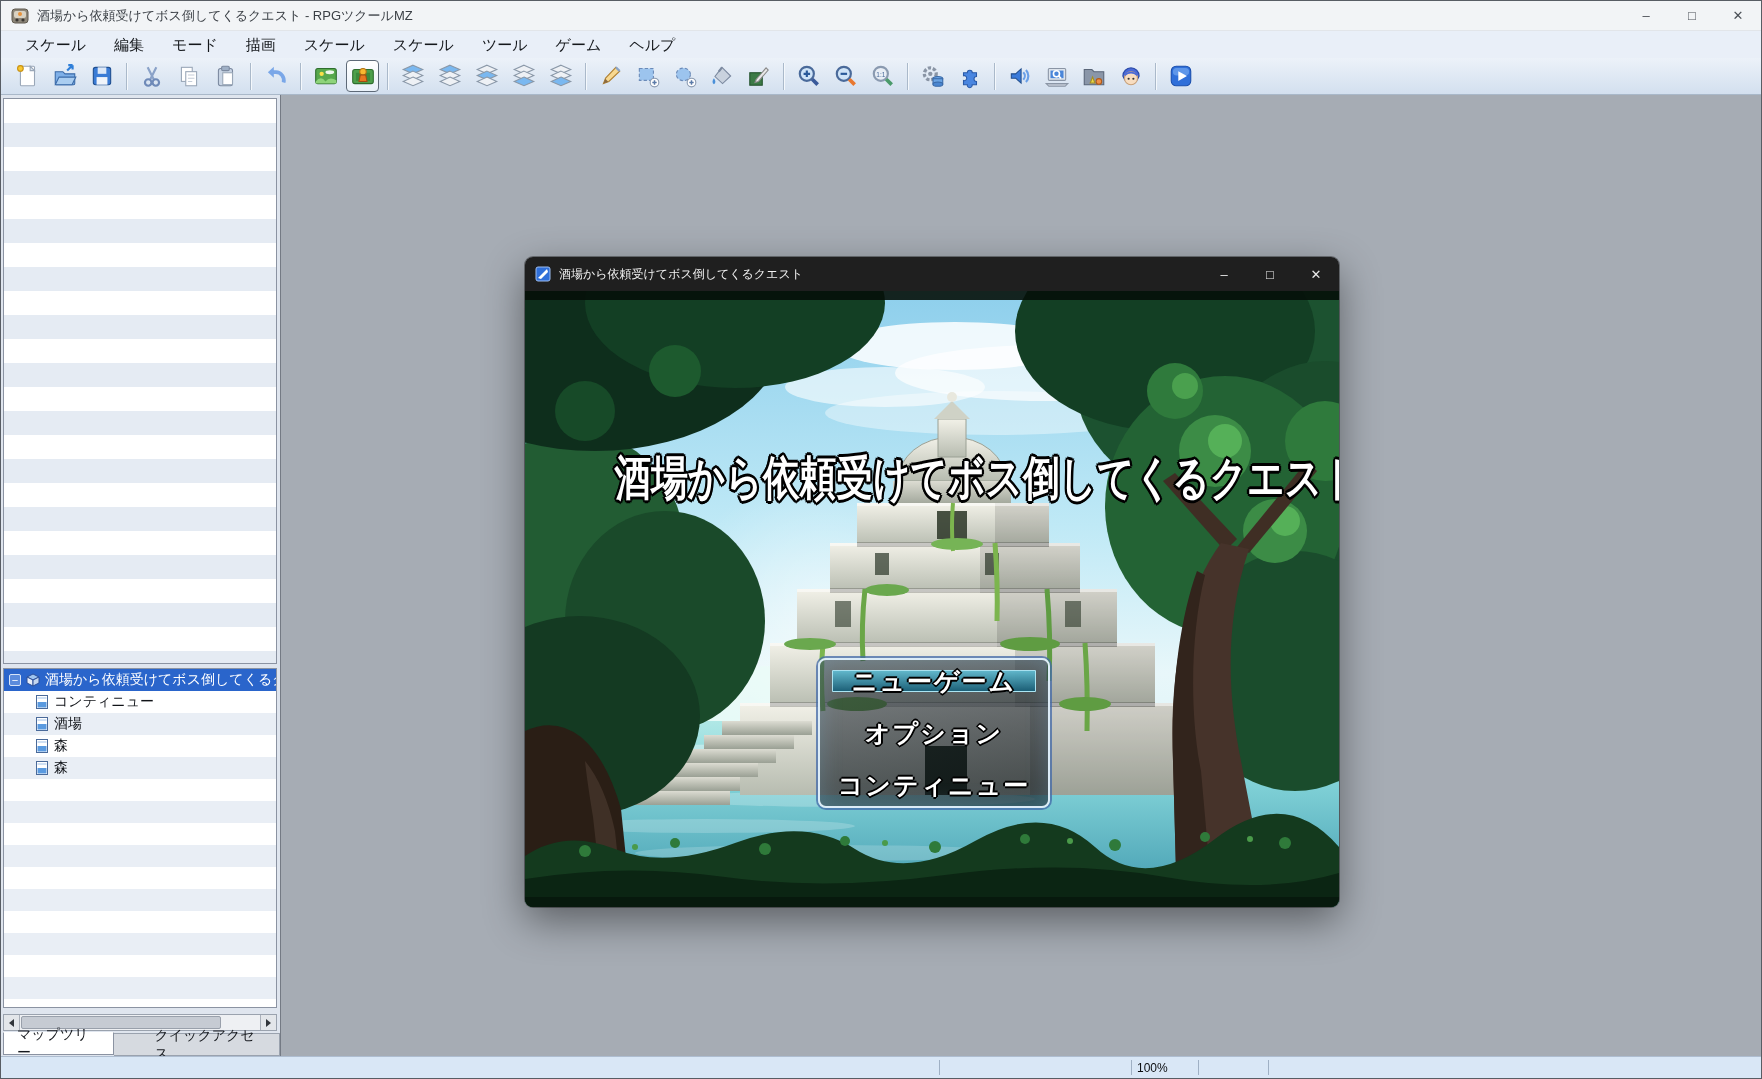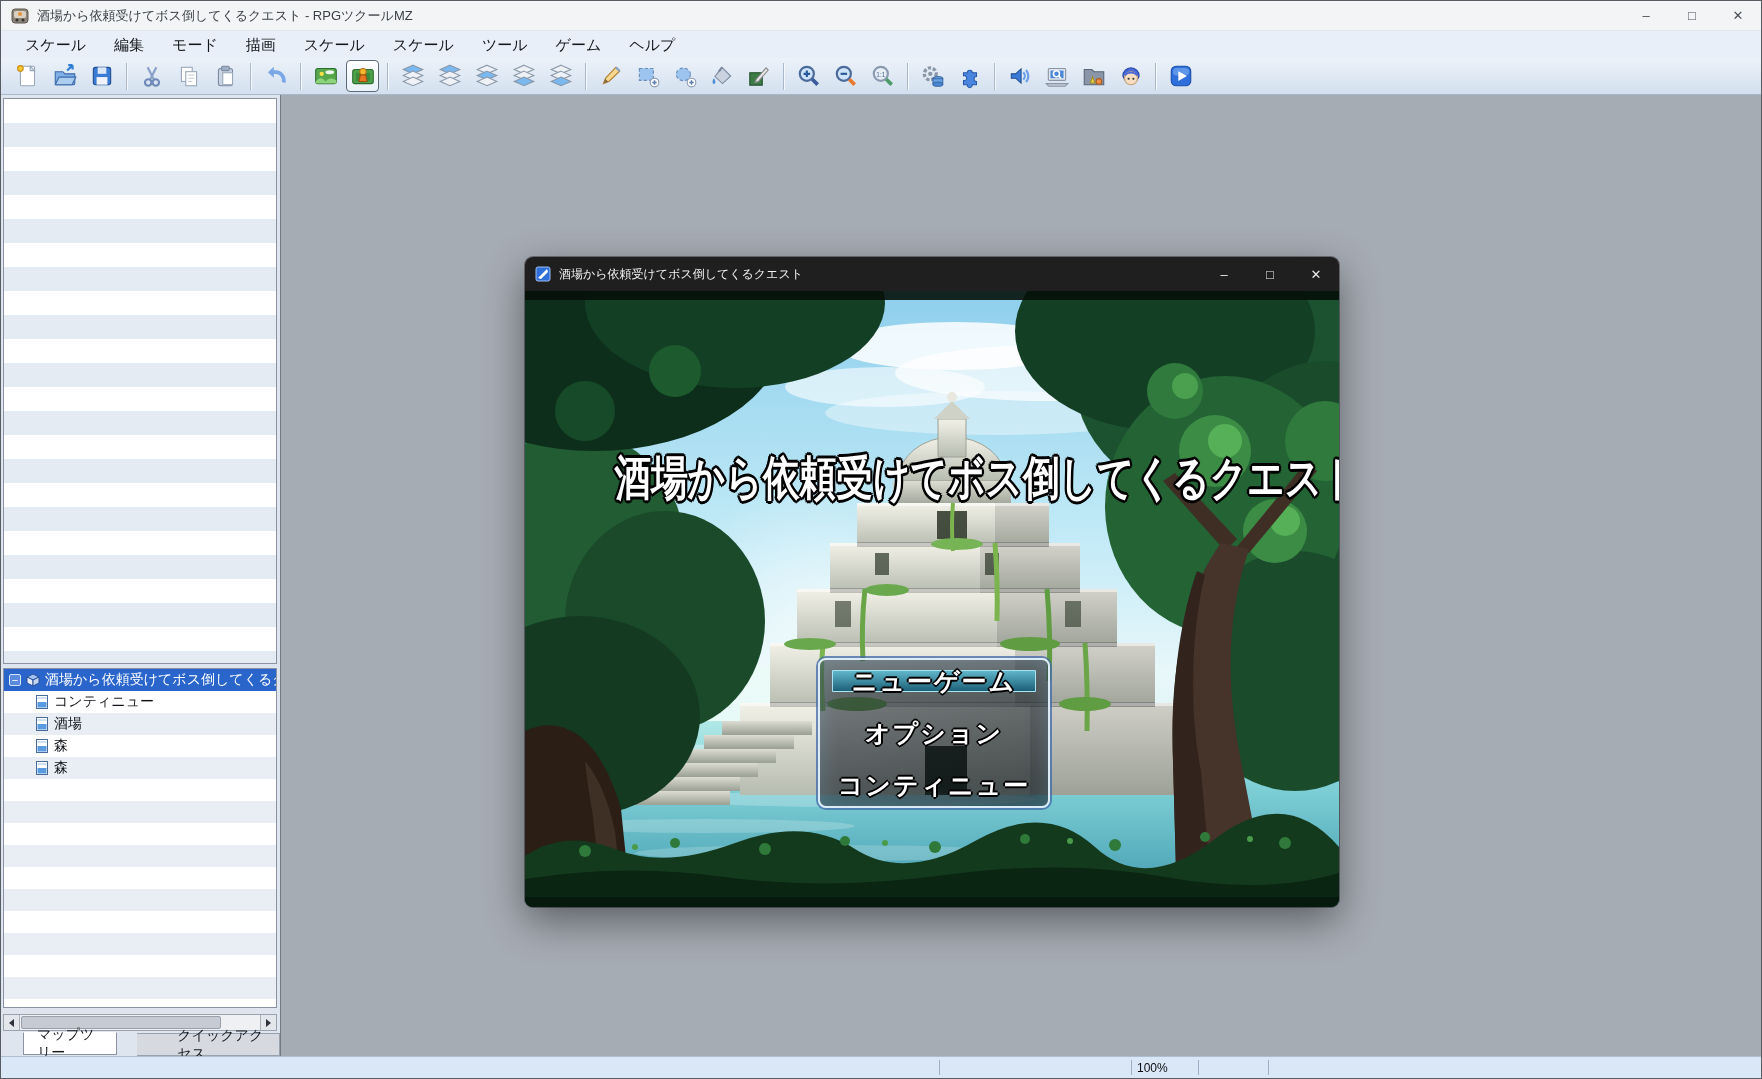--- a/index.html
+++ b/index.html
@@ -45,21 +45,21 @@
             color:#fff;font-size:11px;line-height:10px;text-align:center;margin-right:4px;flex:0 0 auto;}
   .tree-ico{width:16px;height:16px;margin-right:4px;flex:0 0 auto;}
   .hscroll{position:absolute;left:2px;right:3px;top:919px;height:17px;border:1px solid #9aa2ae;
            background:#eef0f3;display:flex;align-items:center;}
   .hs-arrow{width:16px;height:15px;display:flex;align-items:center;justify-content:center;background:#e3e6ea;}
   .hs-arrow .tri{width:0;height:0;border-top:4px solid transparent;border-bottom:4px solid transparent;}
   .hs-arrow.left{border-right:1px solid #aab0ba;} .hs-arrow.left .tri{border-right:5px solid #30343a;}
   .hs-arrow.right{margin-left:auto;border-left:1px solid #aab0ba;} .hs-arrow.right .tri{border-left:5px solid #30343a;}
   .hs-thumb{width:200px;height:13px;margin-left:1px;background:#c6cbd3;border:1px solid #99a0ab;border-radius:2px;}
   .tabs{position:absolute;left:2px;top:938px;height:23px;display:flex;align-items:stretch;}
-  .tab{padding:0 13px;font-size:14px;display:flex;align-items:center;color:#15181d;margin-left:20px;}
+  .tab{padding:0 13px;font-size:14px;display:flex;align-items:center;color:#15181d;}
   .tab.active{background:#ffffff;border:1px solid #8b93a2;border-top:1px solid #ffffff;position:relative;top:-1px;}
   .tab.inactive{background:#d6dae0;border:1px solid #9aa2ae;border-left:none;padding-left:40px;}
 
   
   .statusbar{position:absolute;left:0;right:0;bottom:0;height:22px;background:#d9e7f6;
              border-top:1px solid #aebdd0;}
   .status-sep{position:absolute;top:3px;bottom:3px;width:1px;background:#9fb0c4;}
   .status-zoom{position:absolute;left:1136px;top:0;height:22px;line-height:22px;font-size:12px;
                color:#0a0c0f;font-family:Liberation Sans, sans-serif;}
 

